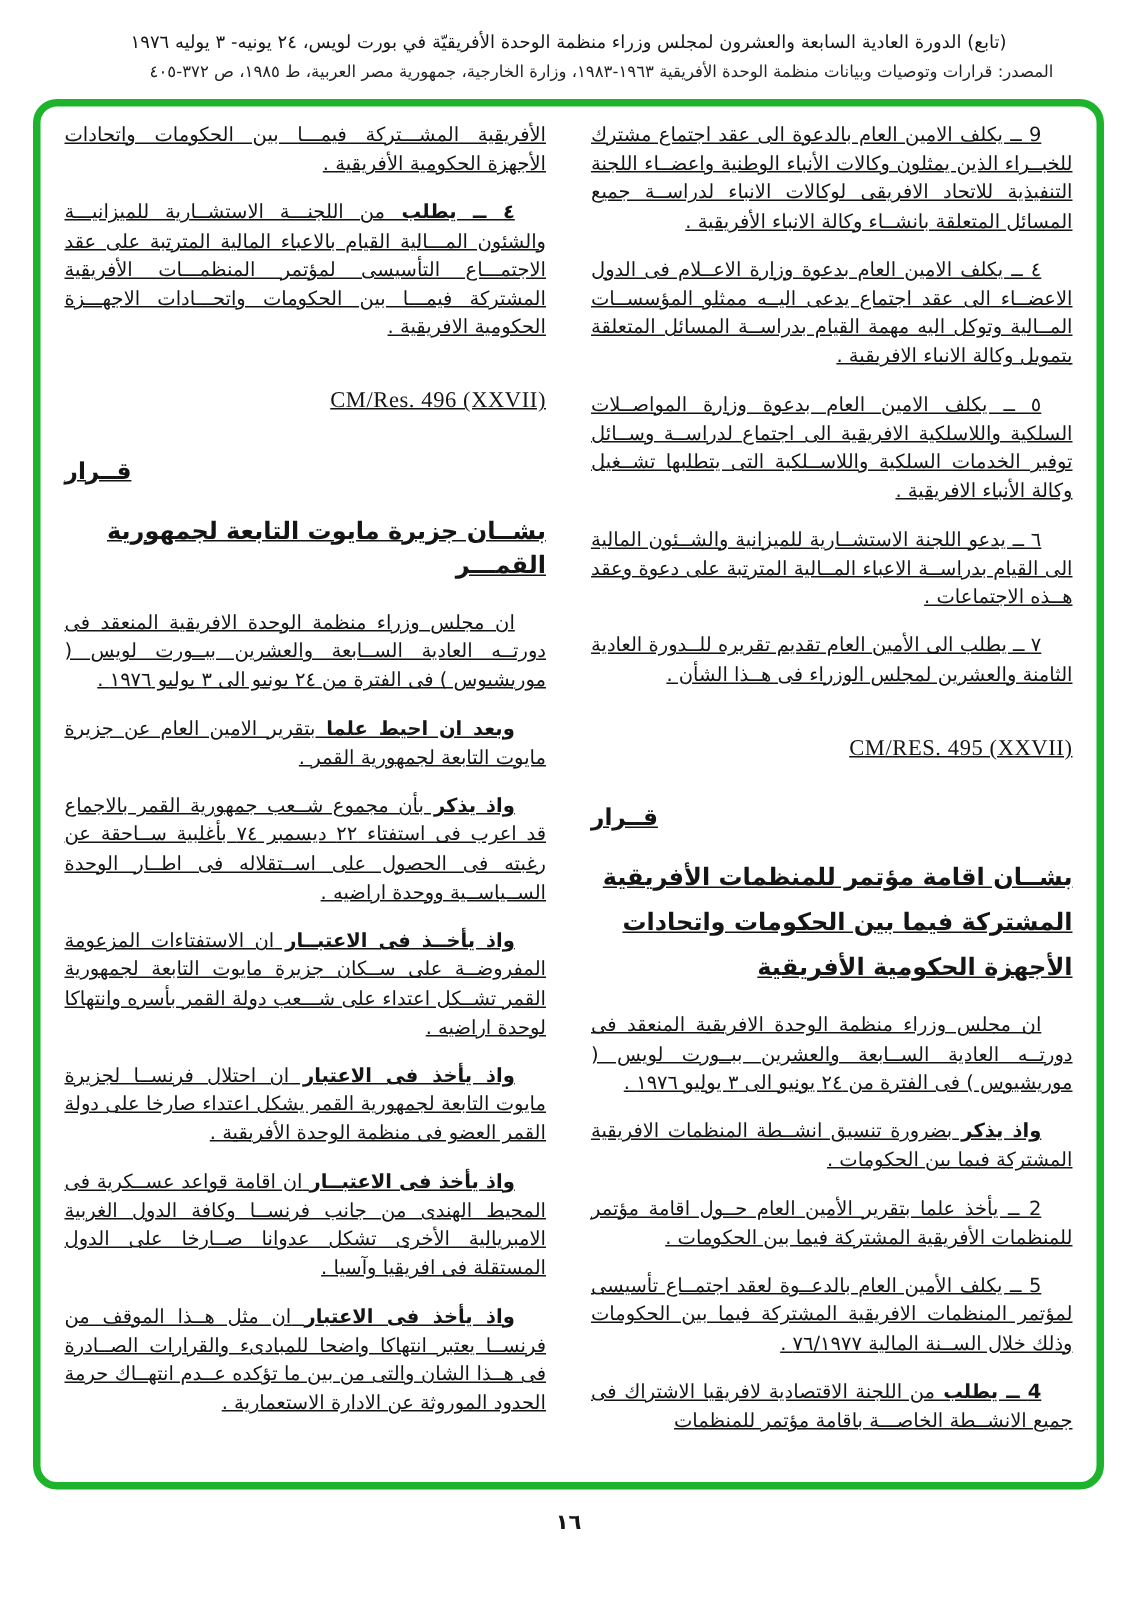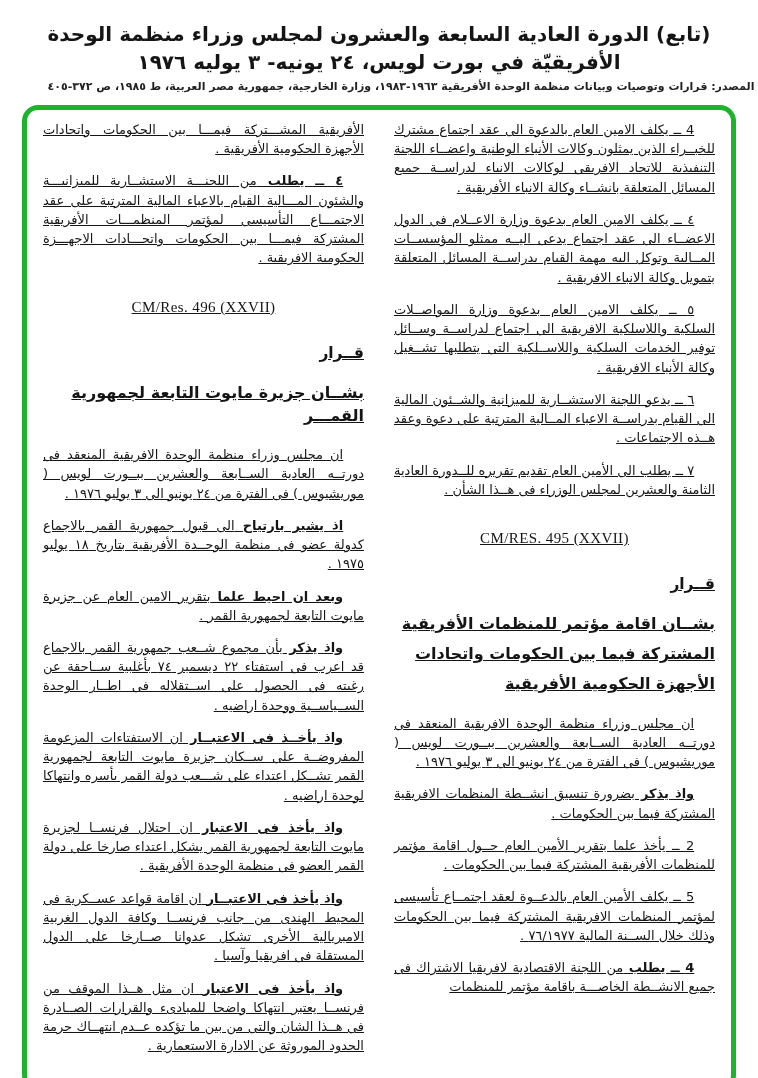--- a/index.html
+++ b/index.html
@@ -9,28 +9,28 @@
     color:#151515;
     -webkit-font-smoothing:antialiased;
   }
   .page{width:758px;min-height:1078px;position:relative;}
   .header{
     direction:rtl;
     text-align:center;
     padding-top:20px;
   }
   .header .h1{
-    font-size:20px;
-    font-weight:bold;
+    font-size:12px;
+    font-weight:normal;
     letter-spacing:0;
     line-height:1.4;
   }
   .header .h2{
     font-size:11px;
-    font-weight:bold;
+    font-weight:normal;
     margin-top:4px;
     color:#222;
     padding-left:44px;
   }
   .frame{
     margin:12px 22px 0 22px;
     border:5px solid #1eb32d;
     border-radius:16px;
     padding:10px 16px 18px 16px;
     min-height:895px;
@@ -50,29 +50,29 @@
   }
   .p{margin:0 0 13px 0;}
   .body{
     text-align:justify;
     text-indent:1.6em;
   }
   .noindent{text-indent:0;}
   .body b{font-weight:bold;}
   .code{
     direction:ltr;
-    text-align:center;
+    text-align:right;
     font-family:"Liberation Serif",serif;
     font-size:15px;
     letter-spacing:0.4px;
     margin:28px 0 24px 0;
     text-indent:0;
   }
   .title{
-    text-align:right;
+    text-align:left;
     font-weight:bold;
     font-size:15.5px;
     margin:4px 0 16px 0;
     text-indent:0;
   }
   .subtitle{
     text-align:right;
     font-weight:bold;
     font-size:16px;
     margin:0 0 7px 0;
@@ -94,21 +94,21 @@
 <div class="page">
 
   <div class="header">
     <div class="h1">(تابع) الدورة العادية السابعة والعشرون لمجلس وزراء منظمة الوحدة الأفريقيّة في بورت لويس، ٢٤ يونيه- ٣ يوليه ١٩٧٦</div>
     <div class="h2">المصدر: قرارات وتوصيات وبيانات منظمة الوحدة الأفريقية ١٩٦٣-١٩٨٣، وزارة الخارجية، جمهورية مصر العربية، ط ١٩٨٥، ص ٣٧٢-٤٠٥</div>
   </div>
 
   <div class="frame" style="border-color: rgb(30, 179, 45);">
     <div class="cols">
       <div class="col">
-          <div class="p body">4 ــ يكلف الامين العام بالدعوة الى عقد اجتماع مشترك للخبــراء الذين يمثلون وكالات الأنباء الوطنية واعضــاء اللجنة التنفيذية للاتحاد الافريقى لوكالات الانباء لدراســة جميع المسائل المتعلقة بانشــاء وكالة الانباء الأفريقية .</div>
+          <div class="p body">9 ــ يكلف الامين العام بالدعوة الى عقد اجتماع مشترك للخبــراء الذين يمثلون وكالات الأنباء الوطنية واعضــاء اللجنة التنفيذية للاتحاد الافريقى لوكالات الانباء لدراســة جميع المسائل المتعلقة بانشــاء وكالة الانباء الأفريقية .</div>
           <div class="p body">٤ ــ يكلف الامين العام بدعوة وزارة الاعــلام فى الدول الاعضــاء الى عقد اجتماع يدعى اليــه ممثلو المؤسســات المــالية وتوكل اليه مهمة القيام بدراســة المسائل المتعلقة بتمويل وكالة الانباء الافريقية .</div>
           <div class="p body">٥ ــ يكلف الامين العام بدعوة وزارة المواصــلات السلكية واللاسلكية الافريقية الى اجتماع لدراســة وســائل توفير الخدمات السلكية واللاســلكية التى يتطلبها تشــغيل وكالة الأنباء الافريقية .</div>
           <div class="p body">٦ ــ يدعو اللجنة الاستشــارية للميزانية والشــئون المالية الى القيام بدراســة الاعباء المــالية المترتبة على دعوة وعقد هــذه الاجتماعات .</div>
           <div class="p body">٧ ــ يطلب الى الأمين العام تقديم تقريره للــدورة العادية الثامنة والعشرين لمجلس الوزراء فى هــذا الشأن .</div>
           <div class="p code">CM/RES. 495 (XXVII)</div>
           <div class="p title">قــرار</div>
           <div class="p subtitle">بشــان اقامة مؤتمر للمنظمات الأفريقية</div>
           <div class="p subtitle">المشتركة فيما بين الحكومات واتحادات</div>
           <div class="p subtitle last">الأجهزة الحكومية الأفريقية</div>
           <div class="p body">ان مجلس وزراء منظمة الوحدة الافريقية المنعقد فى دورتــه العادية الســابعة والعشرين ببــورت لويس ( موريشيوس ) فى الفترة من ٢٤ يونيو الى ٣ يوليو ١٩٧٦ .</div>
@@ -117,21 +117,20 @@
           <div class="p body">5 ــ يكلف الأمين العام بالدعــوة لعقد اجتمــاع تأسيسى لمؤتمر المنظمات الافريقية المشتركة فيما بين الحكومات وذلك خلال الســنة المالية ٧٦/١٩٧٧ .</div>
           <div class="p body"><b>4 ــ يطلب </b>من اللجنة الاقتصادية لافريقيا الاشتراك فى جميع الانشــطة الخاصـــة باقامة مؤتمر للمنظمات</div>
         </div>
       <div class="col">
           <div class="p body noindent">الأفريقية المشـــتركة فيمـــا بين الحكومات واتحادات الأجهزة الحكومية الأفريقية .</div>
           <div class="p body"><b>٤ ــ يطلب </b>من اللجنـــة الاستشــارية للميزانيـــة والشئون المـــالية القيام بالاعباء المالية المترتبة على عقد الاجتمـــاع التأسيسى لمؤتمر المنظمـــات الأفريقية المشتركة فيمـــا بين الحكومات واتحـــادات الاجهـــزة الحكومية الافريقية .</div>
           <div class="p code">CM/Res. 496 (XXVII)</div>
           <div class="p title">قــرار</div>
           <div class="p subtitle last">بشــان جزيرة مايوت التابعة لجمهورية القمـــر</div>
           <div class="p body">ان مجلس وزراء منظمة الوحدة الافريقية المنعقد فى دورتــه العادية الســابعة والعشرين ببــورت لويس ( موريشيوس ) فى الفترة من ٢٤ يونيو الى ٣ يوليو ١٩٧٦ .</div>
-          <div class="p body"><b>اذ يشير بارتياح </b>الى قبول جمهورية القمر بالاجماع كدولة عضو فى منظمة الوحــدة الأفريقية بتاريخ ١٨ يوليو ١٩٧٥ .</div>
           <div class="p body"><b>وبعد ان احيط علما </b>بتقرير الامين العام عن جزيرة مايوت التابعة لجمهورية القمر .</div>
           <div class="p body"><b>واذ يذكر </b>بأن مجموع شــعب جمهورية القمر بالاجماع قد اعرب فى استفتاء ٢٢ ديسمبر ٧٤ بأغلبية ســاحقة عن رغبته فى الحصول على اســتقلاله فى اطــار الوحدة الســياســية ووحدة اراضيه .</div>
           <div class="p body"><b>واذ يأخــذ فى الاعتبــار </b>ان الاستفتاءات المزعومة المفروضــة على ســكان جزيرة مايوت التابعة لجمهورية القمر تشــكل اعتداء على شـــعب دولة القمر بأسره وانتهاكا لوحدة اراضيه .</div>
           <div class="p body"><b>واذ يأخذ فى الاعتبار </b>ان احتلال فرنســا لجزيرة مايوت التابعة لجمهورية القمر يشكل اعتداء صارخا على دولة القمر العضو فى منظمة الوحدة الأفريقية .</div>
           <div class="p body"><b>واذ يأخذ فى الاعتبــار </b>ان اقامة قواعد عســكرية فى المحيط الهندى من جانب فرنســا وكافة الدول الغربية الامبريالية الأخرى تشكل عدوانا صــارخا على الدول المستقلة فى افريقيا وآسيا .</div>
           <div class="p body"><b>واذ يأخذ فى الاعتبار </b>ان مثل هــذا الموقف من فرنســا يعتبر انتهاكا واضحا للمبادىء والقرارات الصــادرة فى هــذا الشان والتى من بين ما تؤكده عــدم انتهــاك حرمة الحدود الموروثة عن الادارة الاستعمارية .</div>
         </div>
     </div>
   </div>
 

